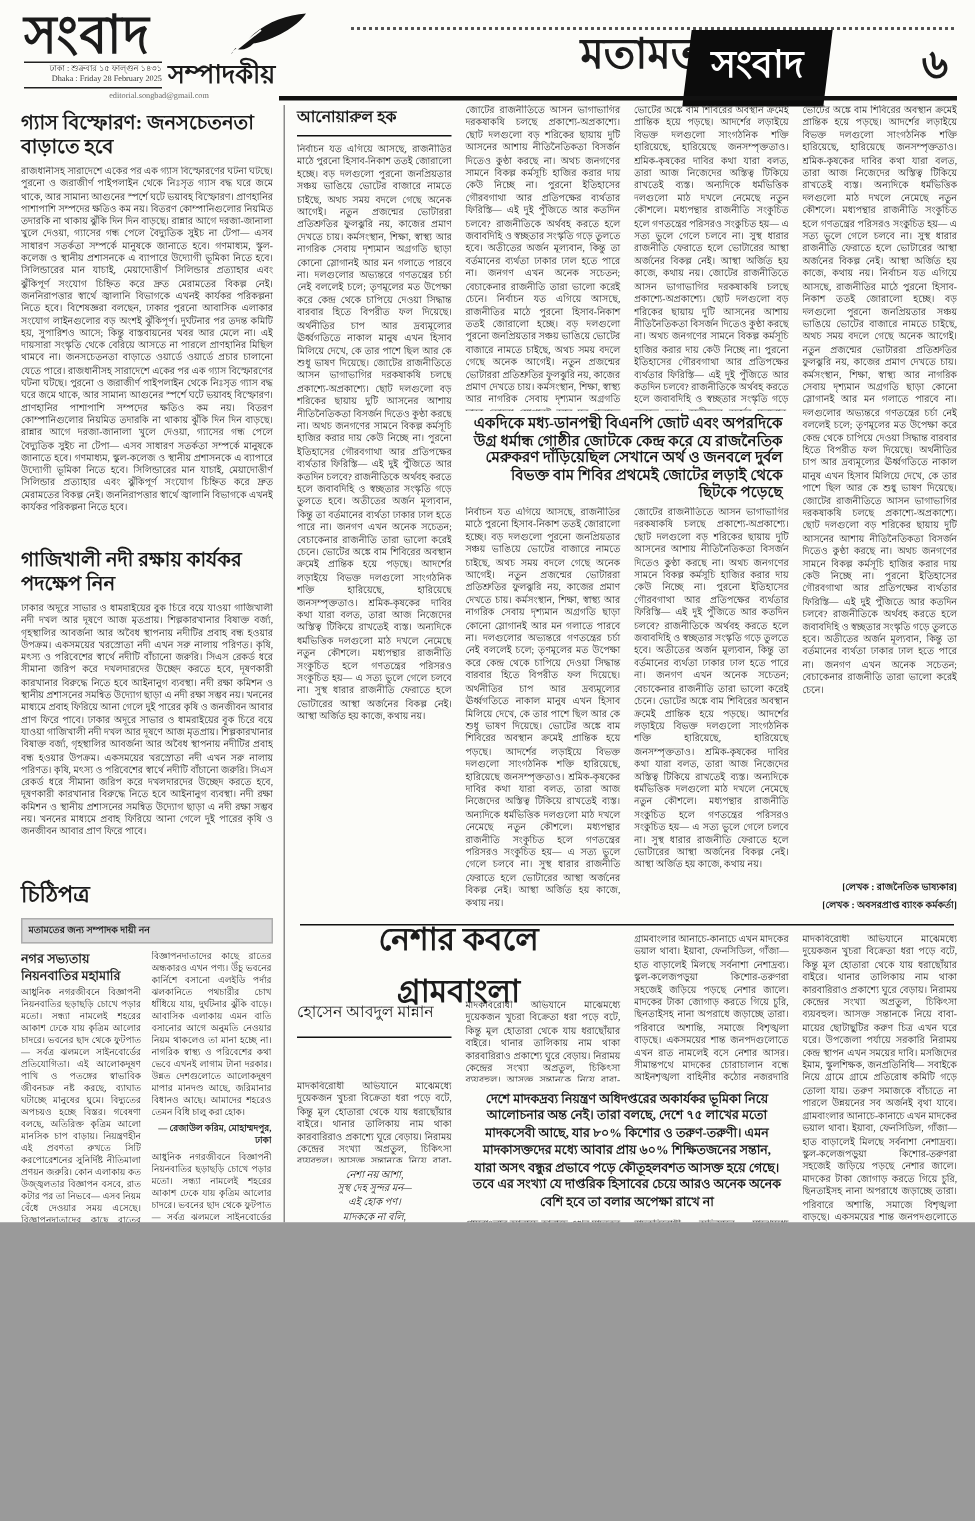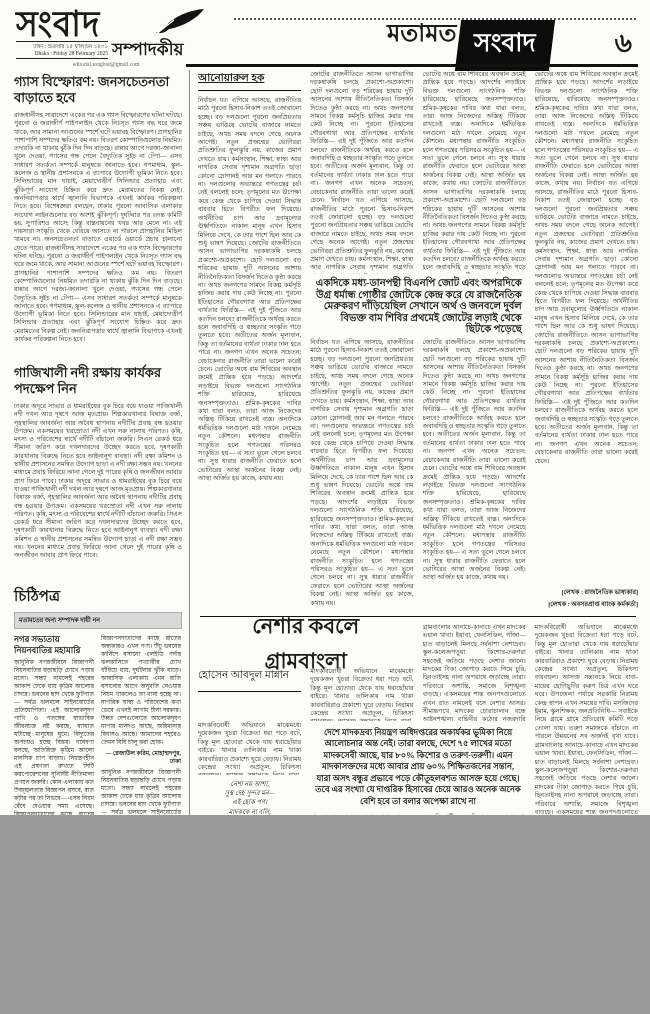--- a/index.html
+++ b/index.html
@@ -8,21 +8,21 @@
 
   
   .masthead{position:absolute;left:16px;top:6px;width:200px;}
   .brand{font-size:33px;font-weight:bold;letter-spacing:1px;line-height:34px;transform:scaleY(1.08);transform-origin:top left;display:inline-block;}
   .quill{position:absolute;left:134px;top:2px;}
   .mast-sub{display:flex;align-items:flex-end;margin-top:1px;text-align:right;}
   .dates{width:92px;font-size:5.5px;line-height:7px;color:#333;border-top:1px solid #222;border-bottom:1px solid #222;padding:1px 0;}
   .section-name{font-size:17px;font-weight:bold;margin-left:4px;line-height:18px;}
   .email{font-size:5.5px;color:#666;text-align:center;margin-top:2px;width:180px;}
   .dotted-rule{position:absolute;left:234px;top:18px;width:402px;border-top:2px dotted #555;height:0;}
-  .opinion-title{position:absolute;left:387px;top:14px;font-size:24px;font-weight:bold;}
+  .opinion-title{position:absolute;left:387px;top:14px;font-size:28px;font-weight:bold;}
   .brand-box{position:absolute;left:458px;top:20px;background:#0c0c0c;color:#fff;font-size:25px;font-weight:bold;
              padding:3px 16px 5px;transform:skewX(-7deg);}
   .brand-box span{display:inline-block;transform:skewX(7deg);}
   .pageno{position:absolute;right:18px;top:22px;font-size:27px;font-weight:bold;}
   .top-rule{position:absolute;left:186px;top:64px;width:452px;border-top:3px solid #111;height:0;}
   .vrule{position:absolute;left:189px;top:70px;height:932px;width:1px;background:#8a8a8a;}
 
   
   .leftrail{position:absolute;left:14px;top:74px;width:168px;}
   .rail-head{font-size:13px;line-height:16px;font-weight:bold;margin:0 0 5px;}
@@ -35,21 +35,21 @@
   .letters-cols{display:flex;gap:7px;}
   .lcol{width:80px;font-size:6px;line-height:8px;text-align:justify;overflow:hidden;height:366px;color:#262626;}
   .letter-title{font-size:8.5px;line-height:10.5px;font-weight:bold;margin-bottom:3px;text-align:left;}
   .signature{text-align:right;font-weight:bold;margin:3px 0;}
 
   
   .mainarea{position:absolute;left:198px;top:70px;width:440px;}
   .main-headline{font-size:23px;line-height:28px;text-align:center;margin:4px 0 8px;font-weight:bold;}
   .main-grid{display:grid;grid-template-columns:repeat(4,1fr);grid-template-rows:26px 178px 64px 1fr;column-gap:9px;height:538px;}
   .mc{font-size:6.3px;line-height:8.4px;text-align:justify;overflow:hidden;color:#262626;}
-  .byline{grid-column:1;grid-row:1;font-size:10.5px;font-weight:bold;border-bottom:1.5px solid #111;padding-bottom:3px;align-self:start;text-decoration:underline;}
+  .byline{grid-column:1;grid-row:1;font-size:10.5px;font-weight:bold;border-bottom:1.5px solid #111;padding-bottom:3px;align-self:start;}
   .c1{grid-column:1;grid-row:2/5;}
   .c2t{grid-column:2;grid-row:1/3;}
   .c3t{grid-column:3;grid-row:1/3;}
   .pq{grid-column:2/4;grid-row:3;font-size:10px;line-height:11.6px;font-weight:bold;text-align:right;
       display:flex;align-items:center;padding:2px 4px;overflow:hidden;}
   .c2b{grid-column:2;grid-row:4;}
   .c3b{grid-column:3;grid-row:4;}
   .c4{grid-column:4;grid-row:1/5;display:flex;flex-direction:column;}
   .c4text{flex:1;overflow:hidden;}
   .credit{font-size:6.3px;line-height:8.4px;text-align:right;font-weight:bold;margin-top:3px;}

